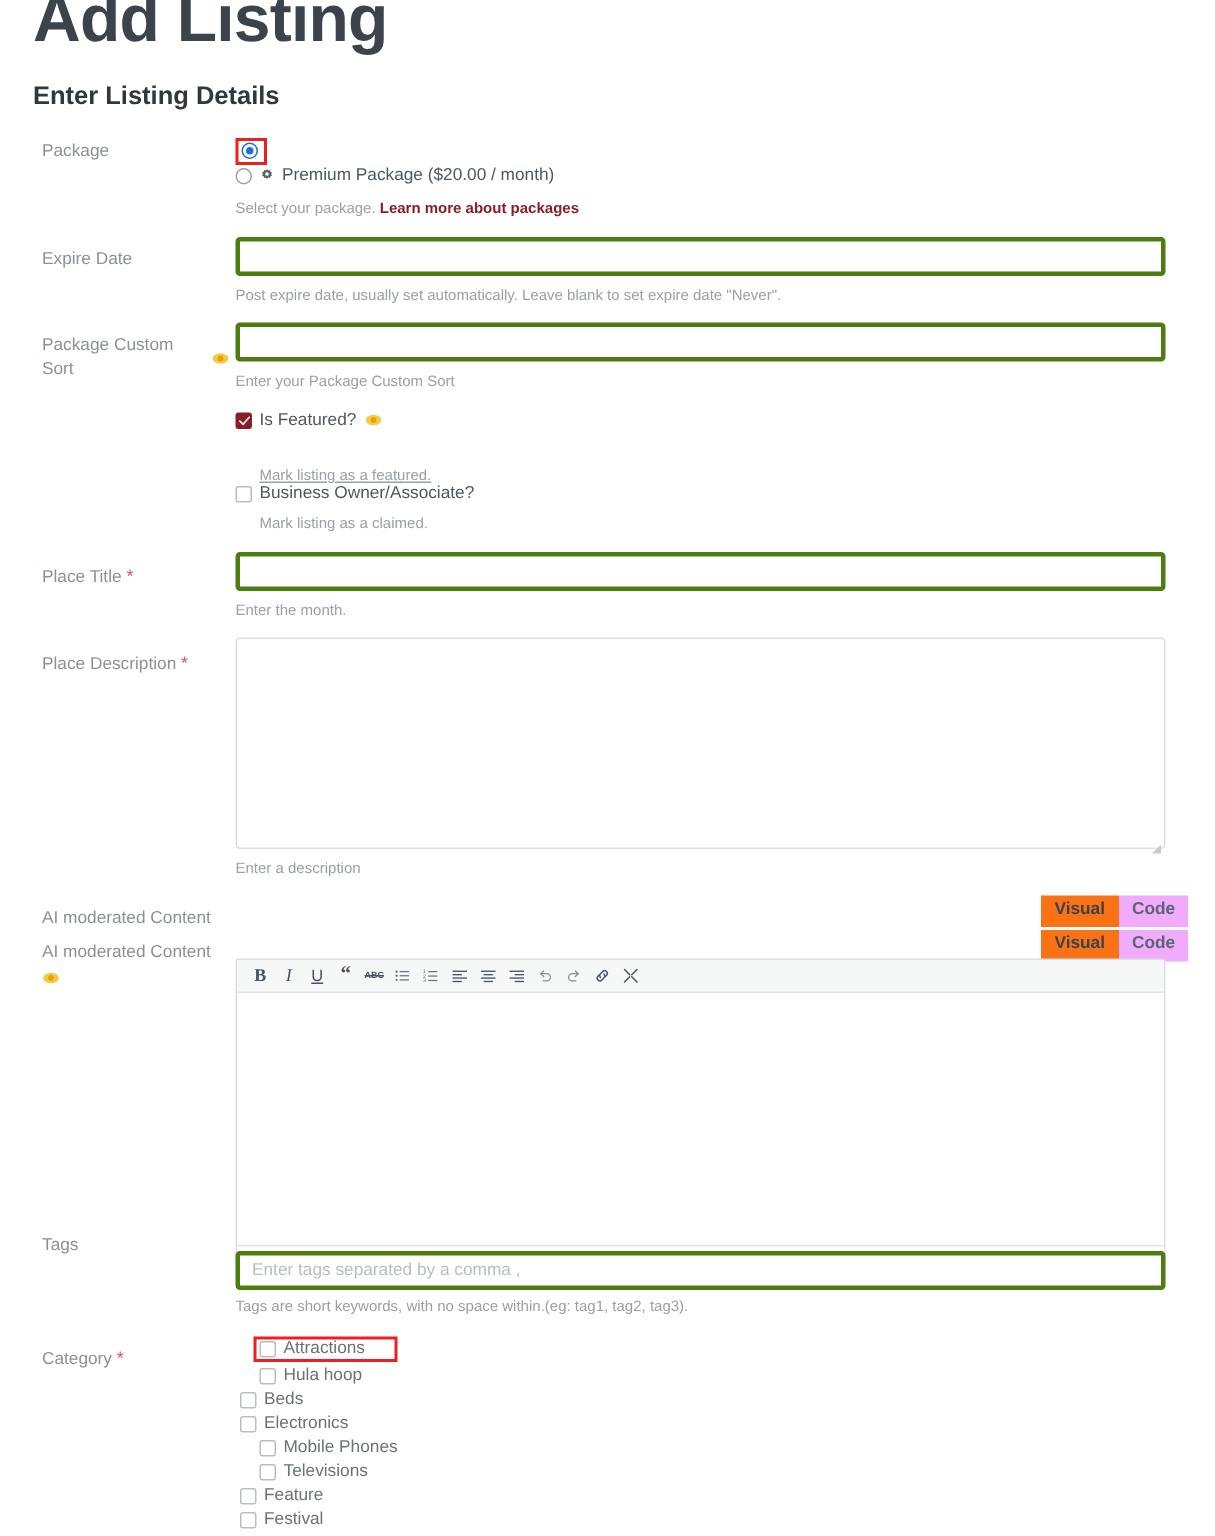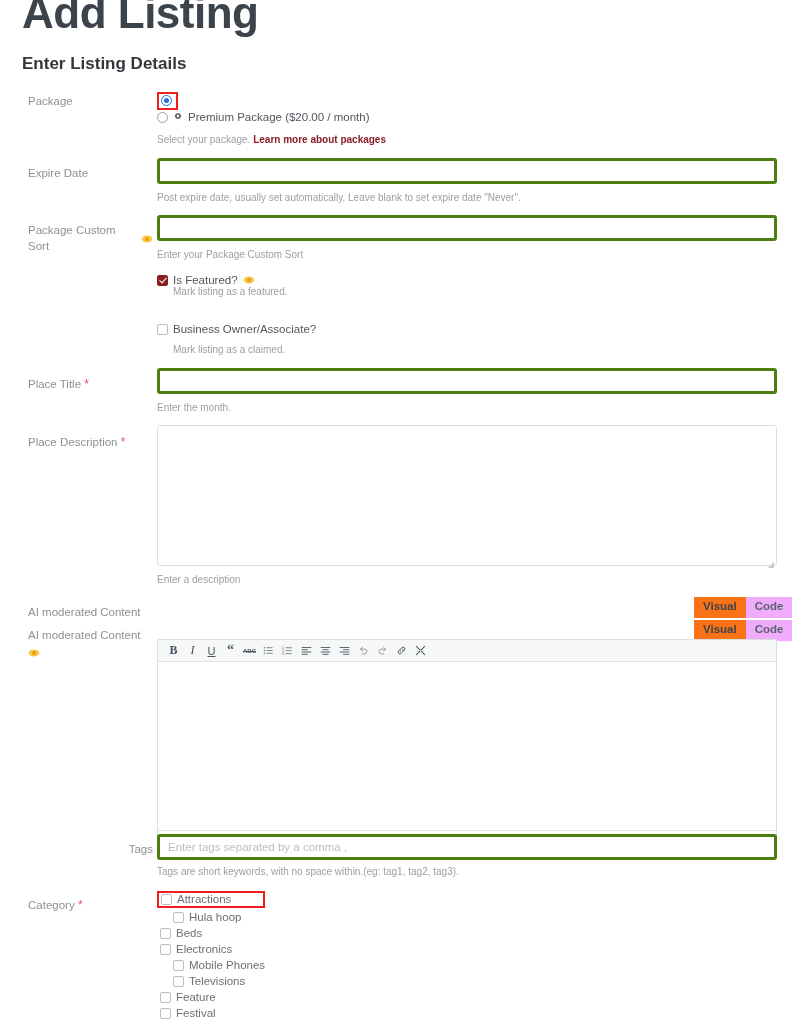--- a/index.html
+++ b/index.html
@@ -177,21 +177,21 @@
       <span class="cb checked"></span>
       <span>Is Featured?</span>
       <span class="eye">
         <svg width="12" height="12" viewBox="0 0 16 16">
             <ellipse cx="8" cy="8" rx="7" ry="4.6" fill="#f7c948"></ellipse>
             <circle cx="8" cy="8" r="2.6" fill="#e8a302"></circle>
           </svg>
       </span>
     </div>
   </div>
-  <div class="field help" style="top:285px; left:173px;">Mark listing as a featured.</div>
+  <div class="field help" style="top:311px; left:173px;text-decoration:underline;">Mark listing as a featured.</div>
 
   <div class="field" style="top:323px;">
     <div class="opt">
       <span class="cb"></span>
       <span>Business Owner/Associate?</span>
     </div>
   </div>
   <div class="field help" style="top:343px; left:173px;">Mark listing as a claimed.</div>
 
   <div class="lbl" style="top:376px;">
@@ -318,33 +318,33 @@
       <div class="tbtn">
         <svg width="11" height="11" viewBox="0 0 16 16">
             <path d="M2 2l5 5M14 2L9 7M2 14l5-5M14 14L9 9" stroke="#4a5461" stroke-width="1.5" stroke-linecap="round"></path>
           </svg>
       </div>
     </div>
     <div class="ebody"></div>
     <div class="efoot"></div>
   </div>
 
-  <div class="lbl" style="top:842px;text-align:right;">Tags</div>
+  <div class="lbl" style="top:823px;">Tags</div>
   <div class="field" style="top:834px;">
     <input class="txt" type="text" value="" placeholder="Enter tags separated by a comma ," style="">
   </div>
   <div class="field help" style="top:865px;">Tags are short keywords, with no space within.(eg: tag1, tag2, tag3).</div>
 
   <div class="lbl" style="top:897px;">
     <span>Category</span>
     <span class="req">*</span>
   </div>
 
   <div class="field" style="top:891px; left:157px;">
-    <div class="cat hl-box" style="padding:0px 4px 1px 2px; margin-bottom:3px;">
+    <div class="cat hl-box" style="padding:0px 4px 1px 2px; margin-bottom:3px;margin-left:12px;">
       <span class="cb"></span>
       <span>Attractions</span>
     </div>
     <div class="cat" style="margin-left:16px; margin-bottom:4px;">
       <span class="cb"></span>
       <span>Hula hoop</span>
     </div>
     <div class="cat" style="margin-left:3px; margin-bottom:4px;">
       <span class="cb"></span>
       <span>Beds</span>

